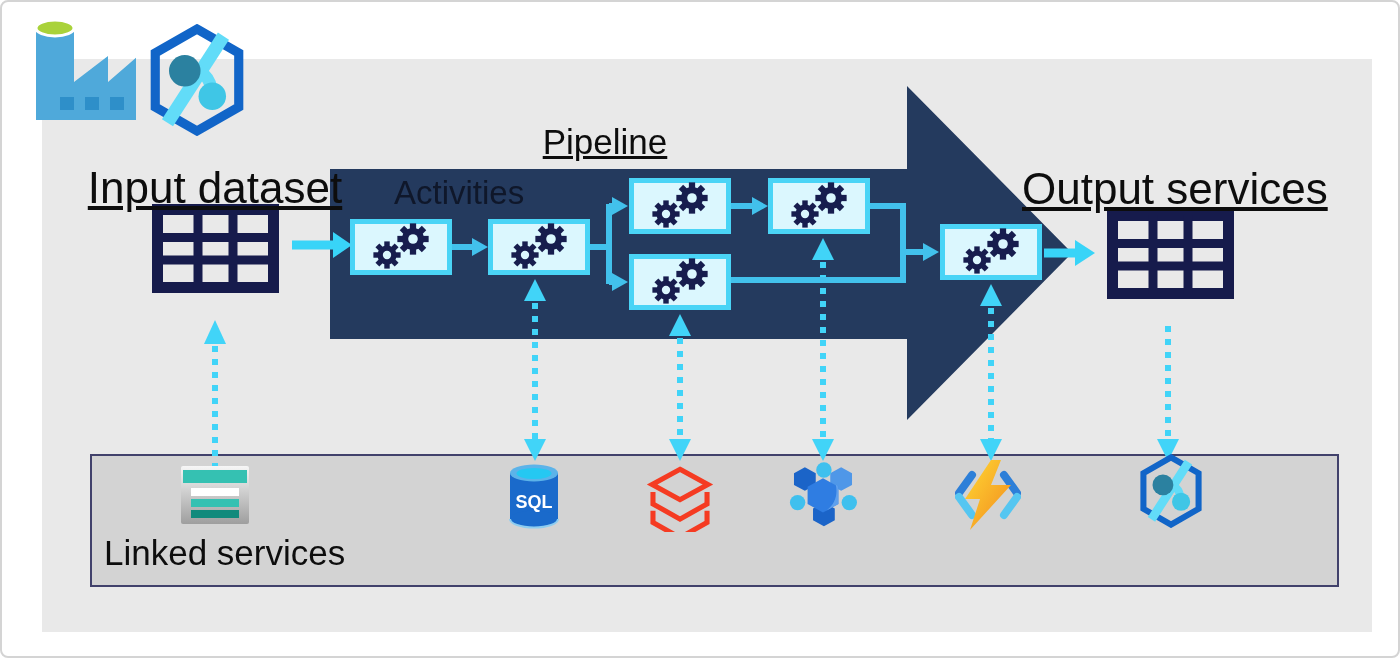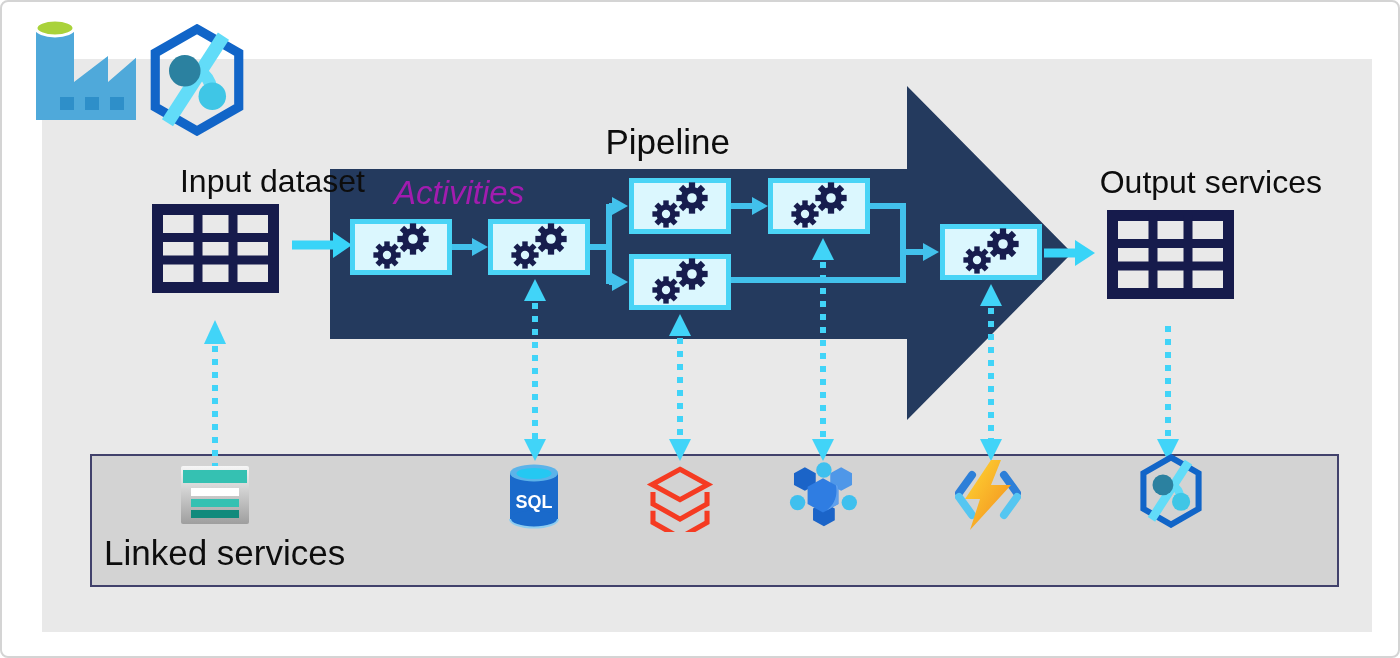--- a/index.html
+++ b/index.html
@@ -1,23 +1,23 @@
 <!DOCTYPE html>
 <html><head>
 <meta charset="utf-8">
 <style>
   html,body{margin:0;padding:0;background:#ffffff;font-family:"Liberation Sans",sans-serif;}
   .canvas{position:relative;width:1400px;height:658px;background:#ffffff;border:2px solid #d4d4d4;
           border-radius:8px;box-sizing:border-box;overflow:hidden;}
   .panel{position:absolute;left:40px;top:57px;width:1330px;height:573px;background:#e9e9e9;}
   .linked-box{position:absolute;left:88px;top:452px;width:1249px;height:133px;background:#d3d3d3;
               border:2px solid #41416b;box-sizing:border-box;}
-  .lbl{position:absolute;color:#0d0d0d;font-size:32px;white-space:nowrap;}
-  .lbl.center{text-align:right;}
-  .lbl.white{color:#a21caf;font-style:italic;}
+  .lbl{position:absolute;color:#0d0d0d;font-size:44px;white-space:nowrap;}
+  .lbl.center{text-align:center;text-decoration:underline;}
+  .lbl.white{color:#0f172a;}
   svg{display:block;}
   .abs{position:absolute;}
 </style>
 </head>
 <body>
 
 <div class="canvas">
 
   <div class="panel"></div>
   <div class="linked-box"></div>

